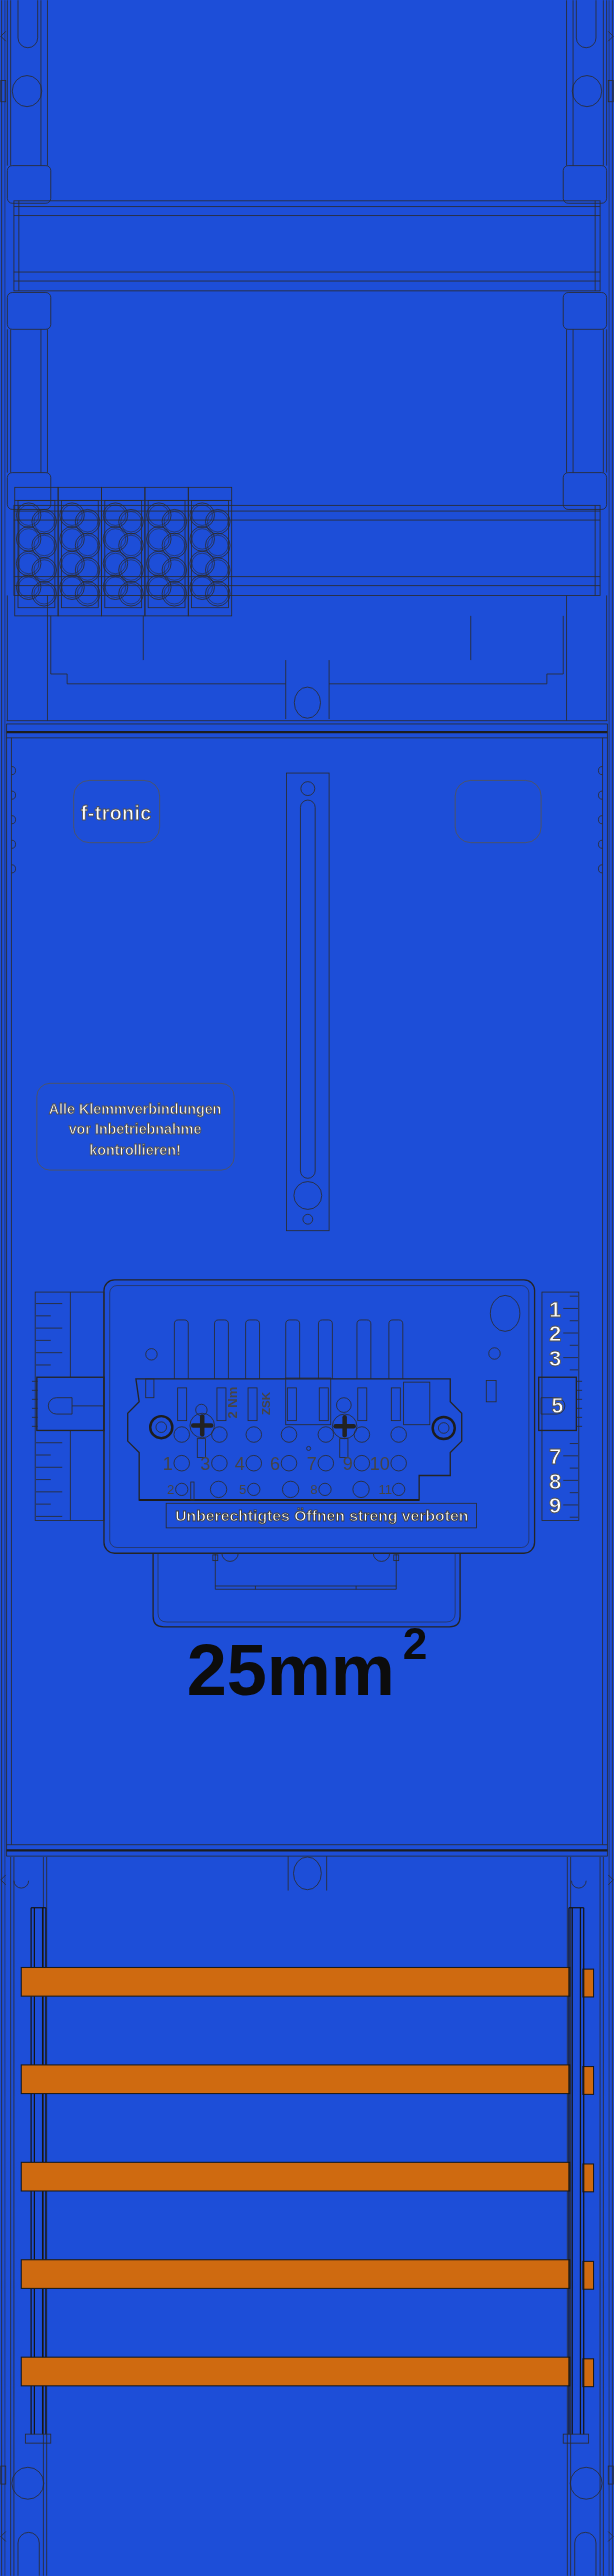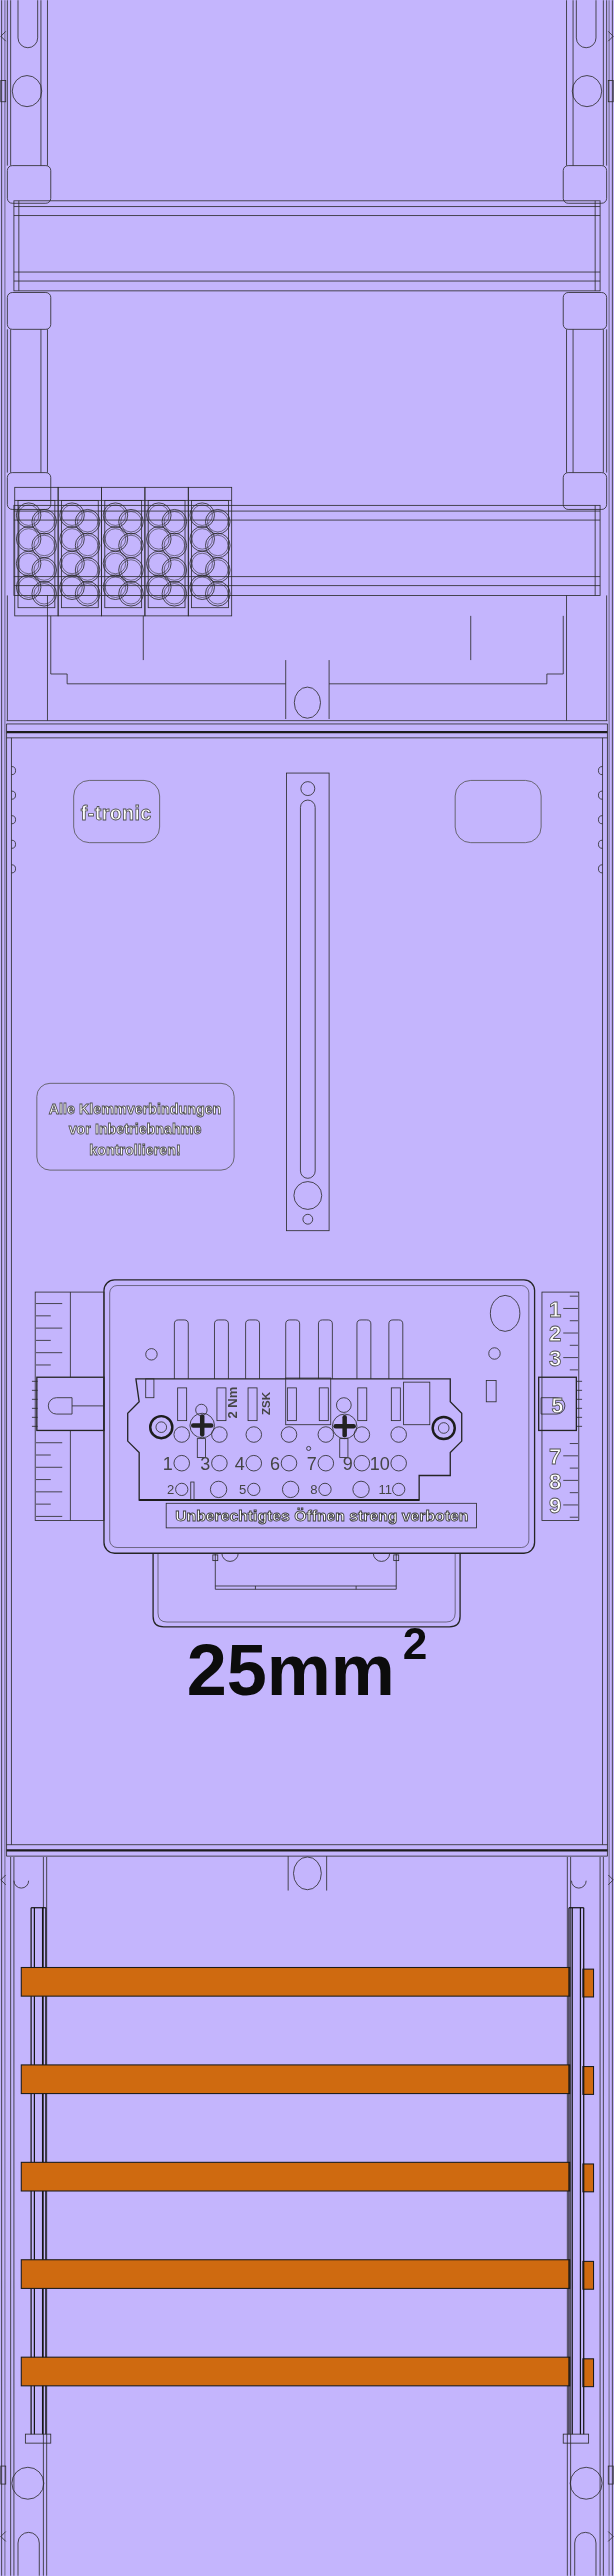--- a/index.html
+++ b/index.html
@@ -1,16 +1,16 @@
 <!DOCTYPE html>
 <html style="font-size:13px"><head>
 <meta charset="utf-8">
 <style>
   html,body { margin:0; padding:0; background:#ffffff; }
-  .page { width:614px; height:2576px; position:relative; background:#c4b5fd; }
+  .page { width:614px; height:2576px; position:relative; background:#1d4ed8; }
   svg { display:block; }
   .s   { fill:none; stroke:#2b2b2b; stroke-width:1; }
   .sth { fill:none; stroke:#2b2b2b; stroke-width:0.7; }
   .s15 { fill:none; stroke:#252525; stroke-width:1.6; }
   .s25 { fill:none; stroke:#1d1d1d; stroke-width:2.6; }
   .sg  { fill:none; stroke:#555555; stroke-width:1; }
   .bb  { stroke:#1b1b1b; stroke-width:1.3; } 
   .railln { fill:none; stroke:#151515; stroke-width:1.5; }
   .f   { font-family:"Liberation Sans","DejaVu Sans",sans-serif; }
   .fw  { font-weight:bold; }

